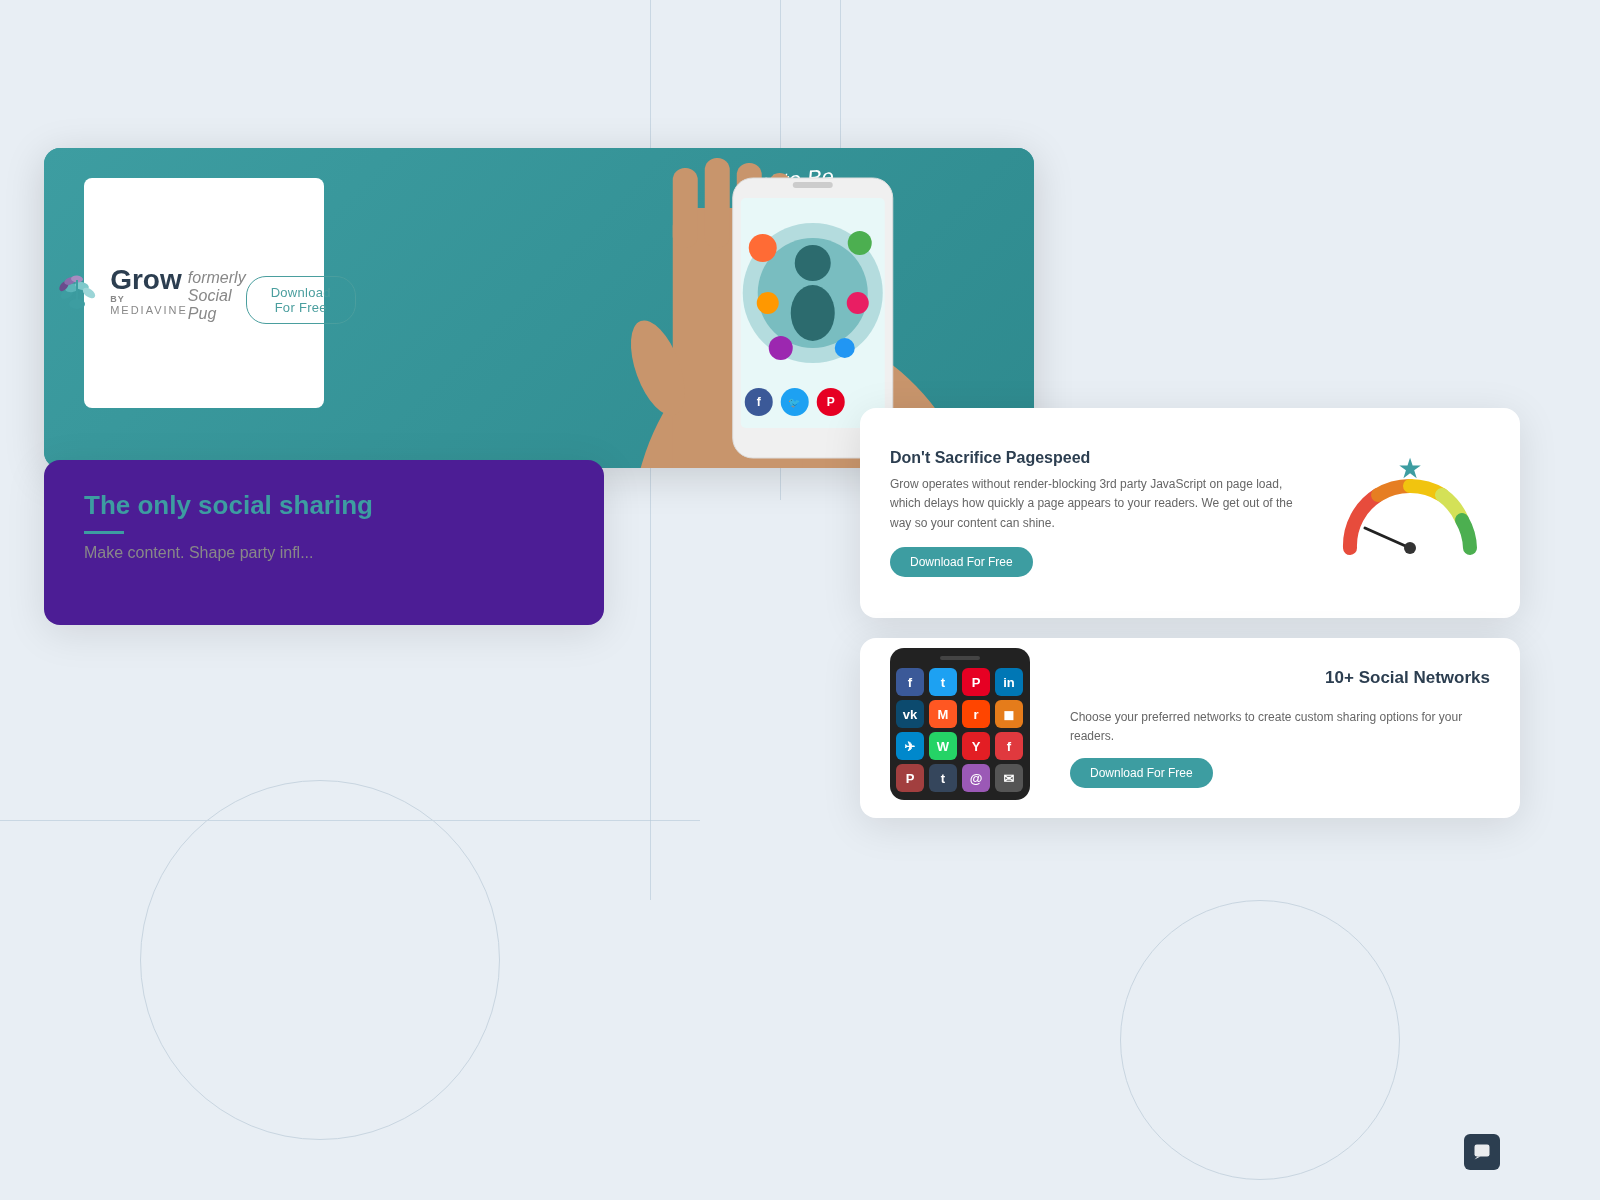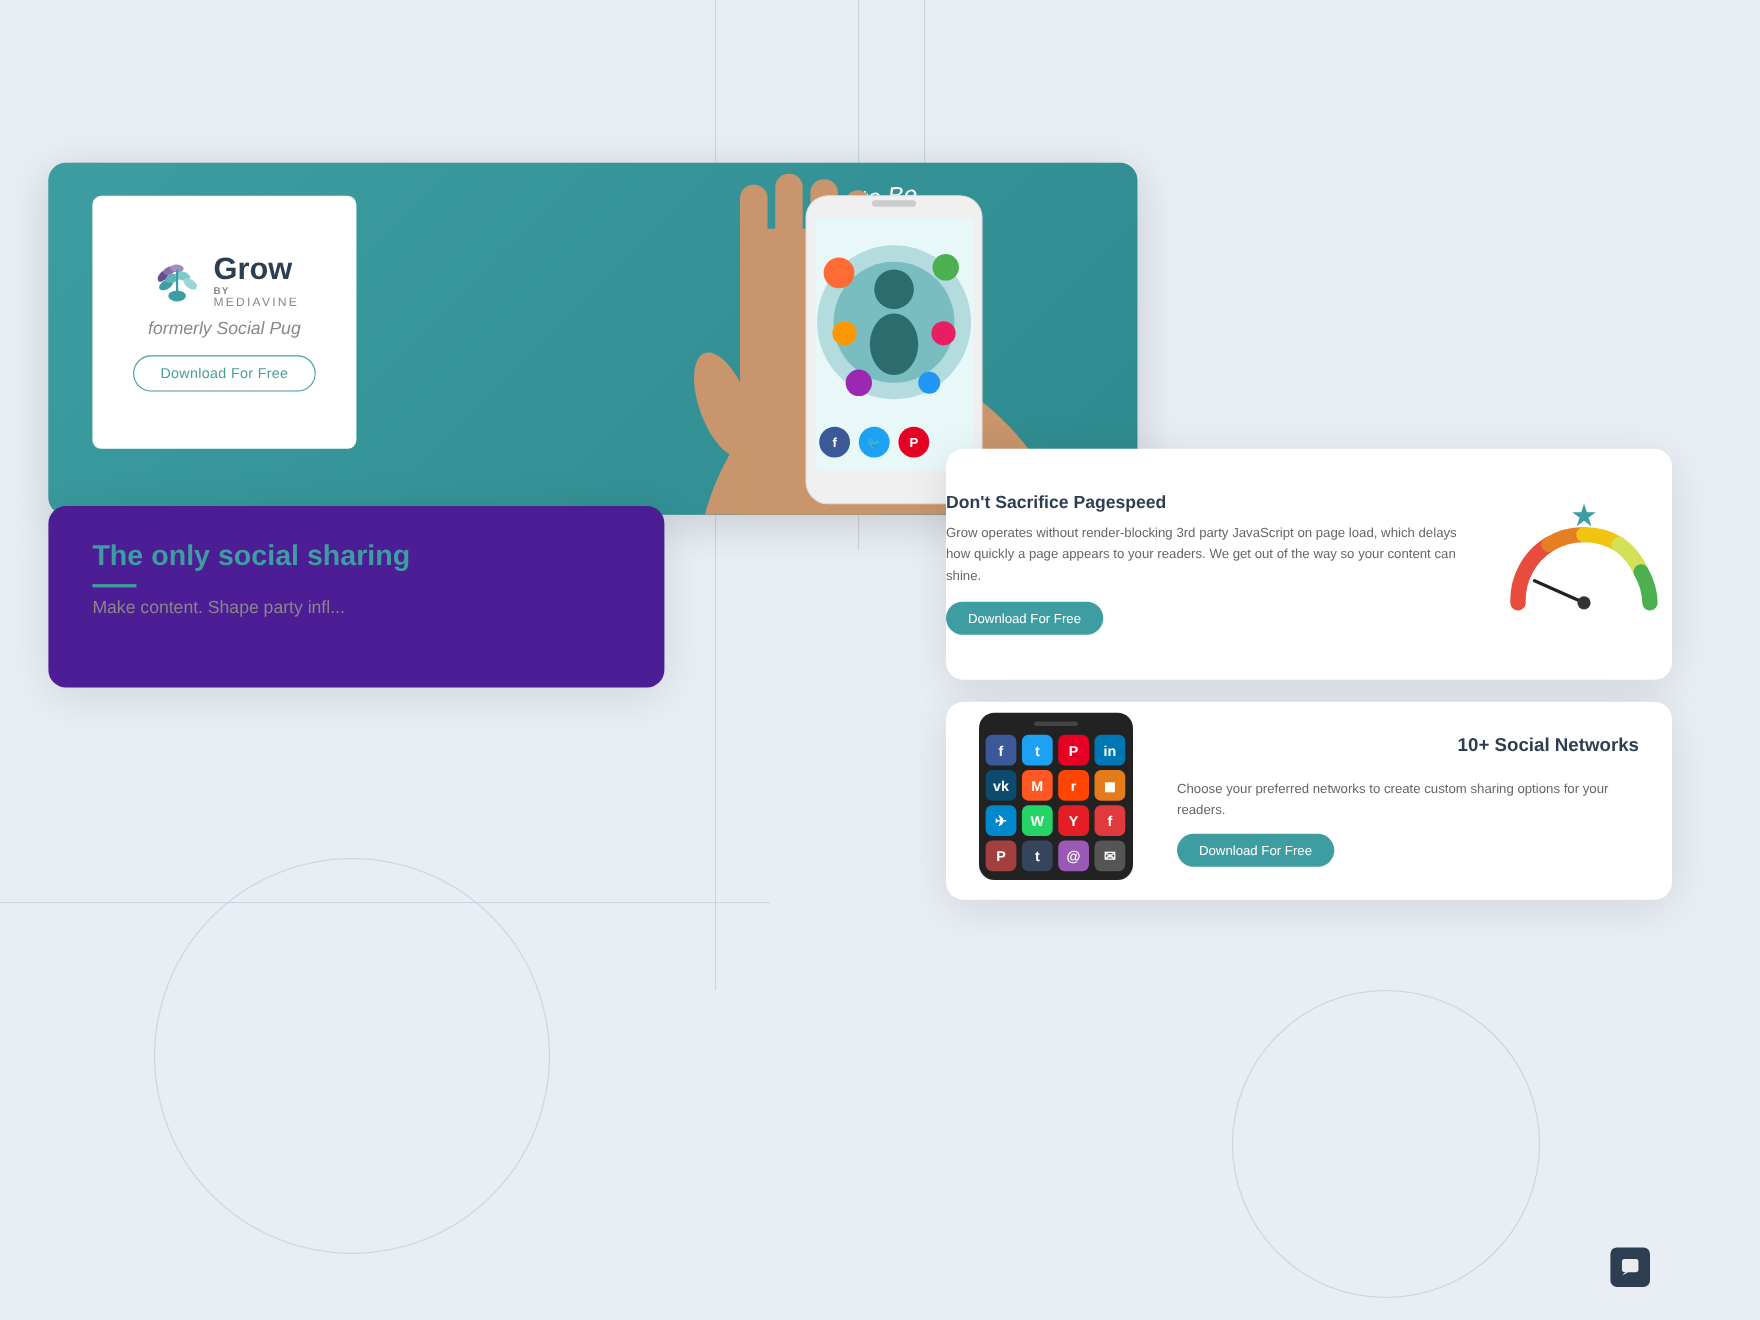--- a/index.html
+++ b/index.html
@@ -36,21 +36,20 @@
     
     .logo-box {
       position: absolute;
       top: 30px;
       left: 40px;
       width: 240px;
       height: 230px;
       background: #fff;
       border-radius: 8px;
       display: flex;
-      flex-direction: column;
       align-items: center;
       justify-content: center;
       padding: 20px;
     }
 
     .logo-inner {
       display: flex;
       align-items: center;
       gap: 8px;
       margin-bottom: 4px;
@@ -157,20 +156,21 @@
       position: absolute;
       top: 408px;
       right: 80px;
       width: 660px;
       height: 210px;
       background: #fff;
       border-radius: 16px;
       box-shadow: 0 8px 40px rgba(0,0,0,0.10);
       display: flex;
       align-items: center;
+      padding: 30px;
       gap: 20px;
     }
 
     .pagespeed-text {
       flex: 1;
     }
 
     .pagespeed-title {
       font-size: 16px;
       font-weight: 700;

